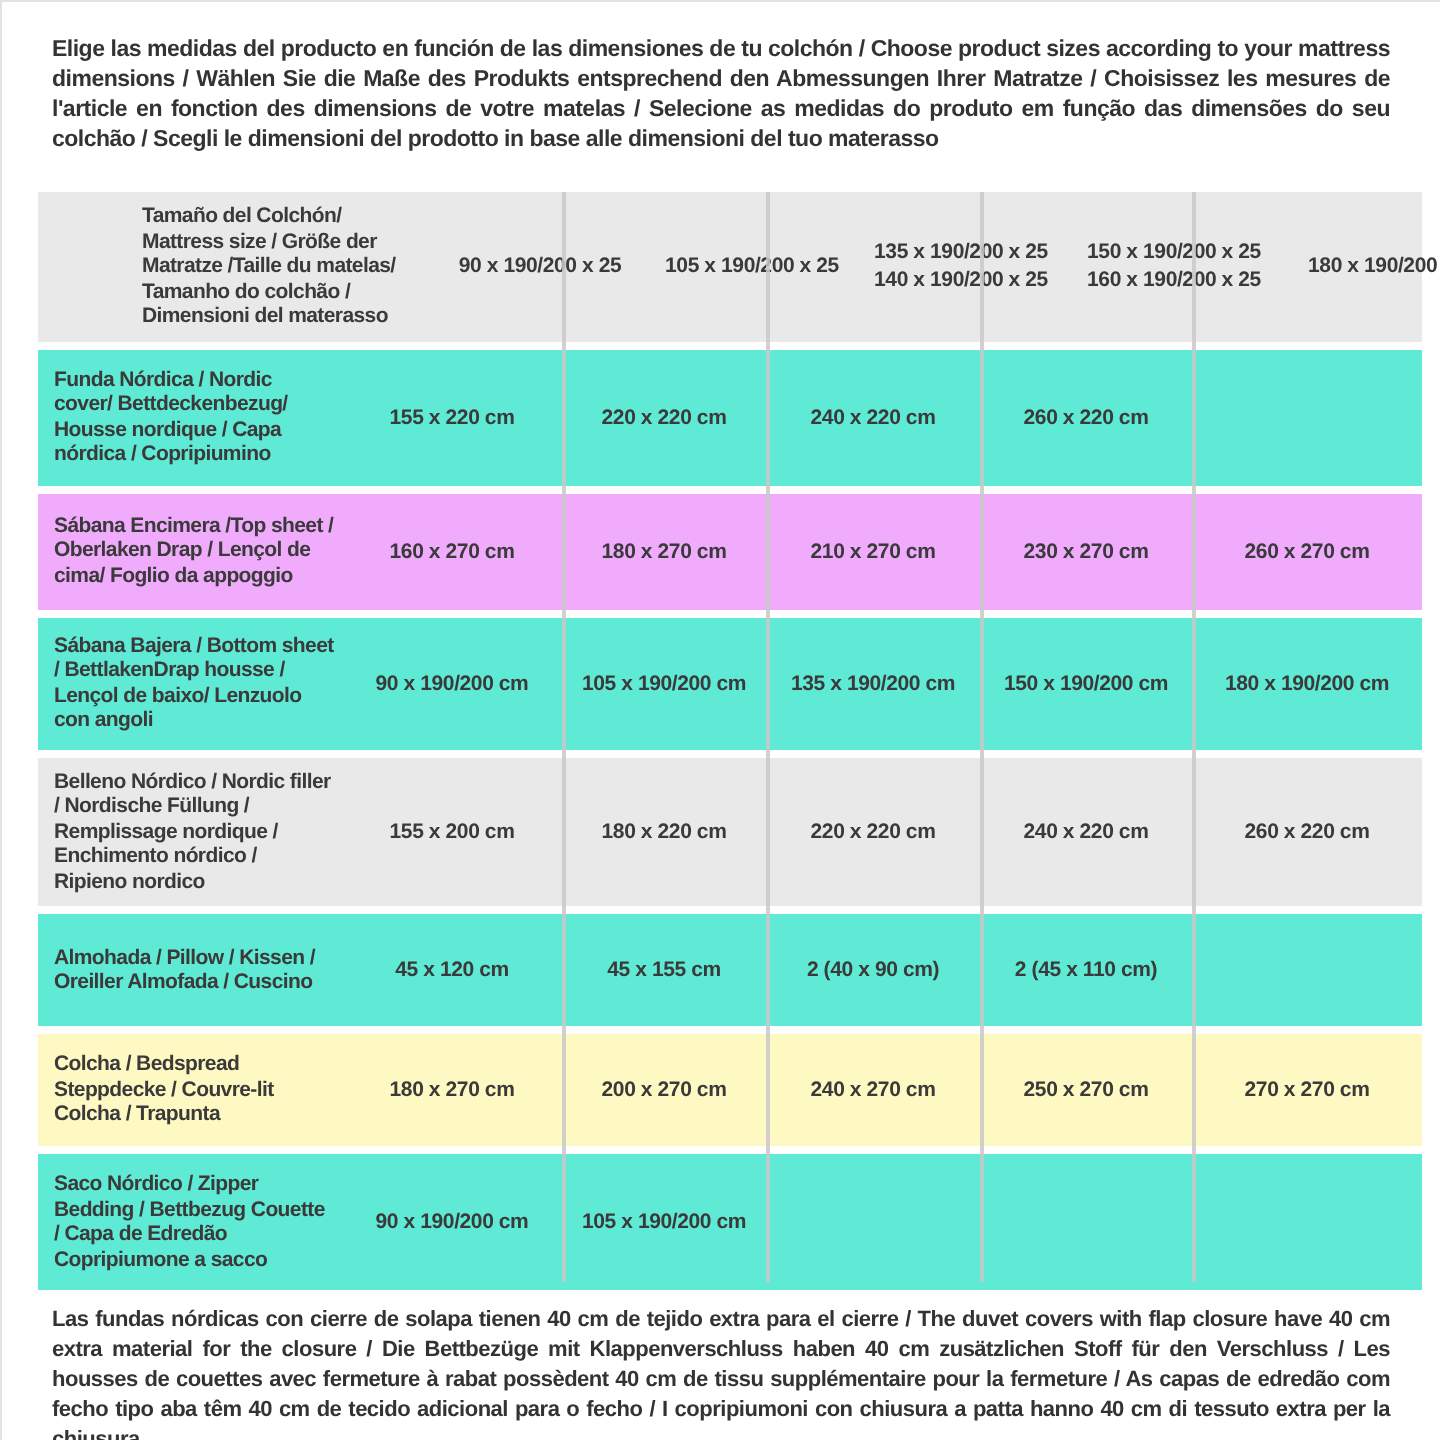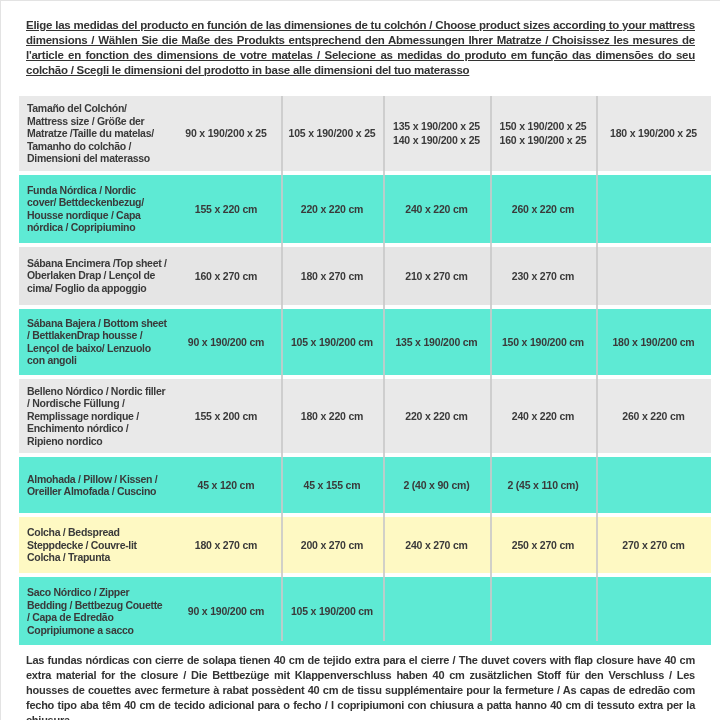--- a/index.html
+++ b/index.html
@@ -13,21 +13,20 @@
     overflow: hidden;
   }
   .intro {
     margin: 17px 25px 0 25px;
     font-size: 11.5px;
     font-weight: bold;
     line-height: 15px;
     letter-spacing: -0.25px;
     text-align: justify;
     color: #333333;
-    text-decoration: underline;
   }
   .table-wrap {
     position: relative;
     margin: 18px 10px 0 18px;
     width: 692px;
   }
   .row {
     display: grid;
     grid-template-columns: 152px 110px 102px 107px 106px 115px;
     background: #5eead4;
@@ -52,21 +51,21 @@
     font-size: 10.5px;
     font-weight: bold;
     letter-spacing: -0.2px;
     color: #3a3a3a;
     text-align: center;
     white-space: pre-line;
     line-height: 14px;
     padding: 4px 2px;
   }
   
-  .row:nth-child(1) { min-height: 74px; }
+  .row:nth-child(1) { min-height: 74px; padding-left: 44px; }
   .row:nth-child(2) { min-height: 68px; }
   .row:nth-child(3) { min-height: 58px; }
   .row:nth-child(4) { min-height: 66px; }
   .row:nth-child(5) { min-height: 70px; }
   .row:nth-child(6) { min-height: 56px; }
   .row:nth-child(7) { min-height: 56px; }
   .row:nth-child(8) { min-height: 68px; }
   .divider {
     position: absolute;
     top: 0;
@@ -106,26 +105,27 @@
 160 x 190/200 x 25</div>
       <div class="value-cell">180 x 190/200 x 25</div>
     </div>
     <div class="row">
       <div class="label-cell">Funda Nórdica /  Nordic cover/ Bettdeckenbezug/ Housse nordique  / Capa nórdica / Copripiumino</div>
       <div class="value-cell">155 x 220 cm</div>
       <div class="value-cell">220 x 220 cm</div>
       <div class="value-cell">240 x 220 cm</div>
       <div class="value-cell">260 x 220 cm</div>
     </div>
-    <div class="row gray" style="background: #e5e5e5;">
+    <div class="row gray" style="background: #f0abfc;">
       <div class="label-cell">Sábana Encimera /Top sheet / Oberlaken Drap / Lençol de cima/ Foglio da appoggio</div>
       <div class="value-cell">160 x 270 cm</div>
       <div class="value-cell">180 x 270 cm</div>
       <div class="value-cell">210 x 270 cm</div>
       <div class="value-cell">230 x 270 cm</div>
+      <div class="value-cell">260 x 270 cm</div>
     </div>
     <div class="row">
       <div class="label-cell">Sábana Bajera / Bottom sheet / BettlakenDrap housse / Lençol de baixo/ Lenzuolo con angoli</div>
       <div class="value-cell">90 x 190/200 cm</div>
       <div class="value-cell">105 x 190/200 cm</div>
       <div class="value-cell">135 x 190/200 cm</div>
       <div class="value-cell">150 x 190/200 cm</div>
       <div class="value-cell">180 x 190/200 cm</div>
     </div>
     <div class="row gray" style="background: rgb(233, 233, 233);">

